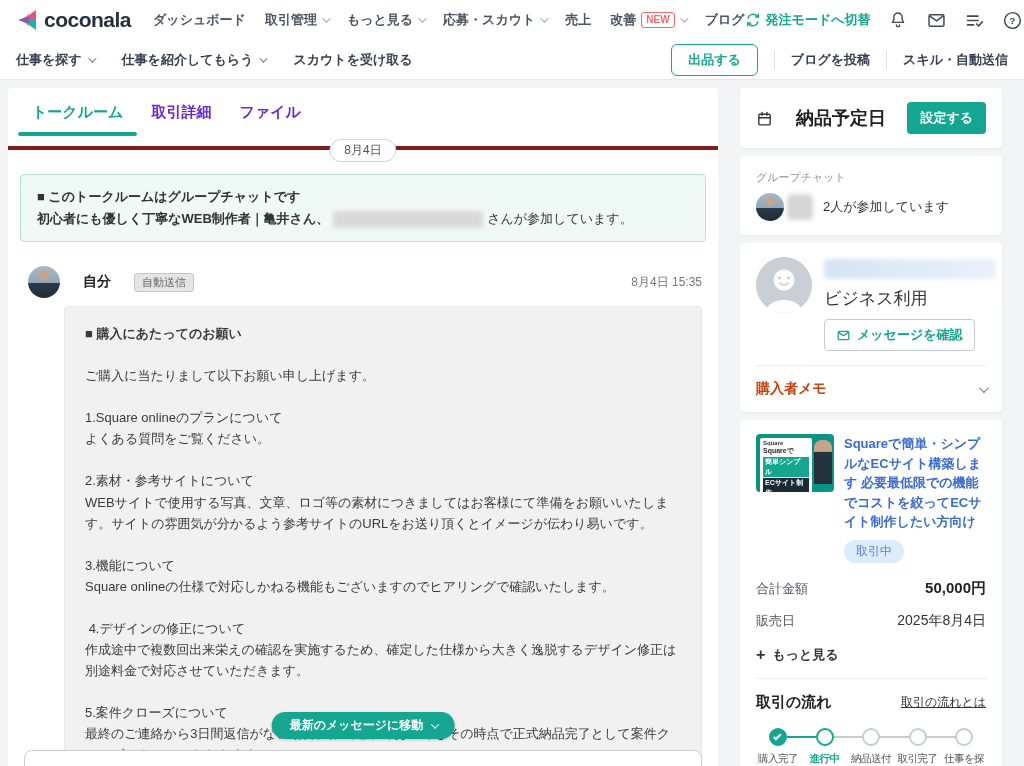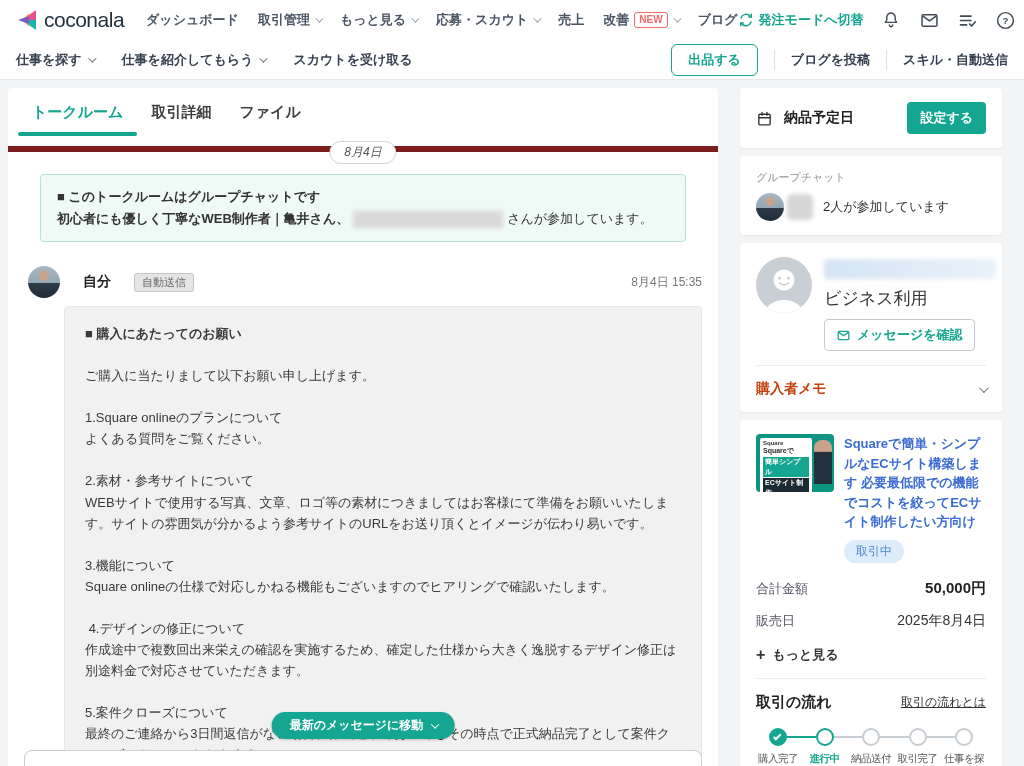--- a/index.html
+++ b/index.html
@@ -3,21 +3,21 @@
 <meta charset="utf-8">
 <style>
   * { margin:0; padding:0; box-sizing:border-box; }
   html,body { width:1024px; height:766px; overflow:hidden; }
   body { font-family:"Liberation Sans","DejaVu Sans",sans-serif; background:#fff; color:#333; }
   .page { width:1024px; height:766px; position:relative; background:#f3f4f5; }
 
   
   .topbar { height:40px; background:#fff; display:flex; align-items:center; padding:0 14px; }
   .logo { display:flex; align-items:center; gap:4px; cursor:pointer; }
-  .logo-text { font-size:21px; font-weight:400; color:#23313d; letter-spacing:-0.5px; }
+  .logo-text { font-size:21px; font-weight:700; color:#23313d; letter-spacing:-0.5px; }
   .mainnav { display:flex; align-items:center; gap:19px; margin-left:22px; }
   .nav-item { display:flex; align-items:center; gap:5px; font-size:13px; font-weight:600; color:#4b5563; cursor:pointer; white-space:nowrap; }
   .chev { display:inline-block; width:6px; height:6px; border-right:1.5px solid #9aa3ad; border-bottom:1.5px solid #9aa3ad; transform:rotate(45deg) translateY(-2px); }
   .chev.dark { border-color:#6b7682; }
   .new-badge { font-size:10px; font-weight:700; color:#f46a6a; border:1px solid #f46a6a; border-radius:3px; padding:0 4px; line-height:14px; background:#fff; }
   .topbar-right { margin-left:auto; display:flex; align-items:center; gap:17px; }
   .mode-switch { display:flex; align-items:center; gap:5px; color:#14a690; font-size:13px; font-weight:700; cursor:pointer; white-space:nowrap; }
   .hicon { width:21px; height:21px; display:flex; align-items:center; justify-content:center; cursor:pointer; }
 
   
@@ -28,28 +28,28 @@
   .sell-btn { border:1px solid #14a690; color:#14a690; background:#fff; font-size:13px; font-weight:700; border-radius:6px; padding:6px 16px; cursor:pointer; font-family:inherit; }
   .vsep { width:1px; height:20px; background:#dfe2e5; }
 
   
   .main { position:relative; height:686px;padding-left:36px; }
   .chat-panel { position:absolute; left:8px; top:8px; width:710px; height:678px; background:#fff; border-radius:4px 4px 0 0; overflow:hidden; }
   .sidebar { position:absolute; left:740px; top:8px; width:262px; display:flex; flex-direction:column; gap:8px; }
 
   
   .tabs { display:flex; align-items:stretch; height:48px; padding-left:10px; }
-  .tab { display:flex; align-items:center; padding:0 14px; font-size:15px; font-weight:700; color:#404040; cursor:pointer; position:relative; }
+  .tab { display:flex; align-items:center; padding:0 14px; font-size:15px; font-weight:700; color:#6d28d9; cursor:pointer; position:relative; }
   .tab.active { color:#14a690; }
   .tab.active::after { content:""; position:absolute; left:0; right:0; bottom:0; height:4px; background:#14a690; border-radius:2px; }
-  .date-divider { position:relative; border-top:6px solid #7f1d1d; margin-top:10px; height:22px;font-style:italic; }
+  .date-divider { position:relative; border-top:4px solid #7f1d1d; margin-top:10px; height:22px; }
   .date-pill { position:absolute; left:50%; top:-11px; transform:translateX(-50%); background:#fff; border:1px solid #cfd3d7; border-radius:12px; padding:2px 14px; font-size:12px; color:#555; }
 
   
-  .notice { margin:6px 32px 0; background:#eff9f5; border:1px solid #b5e0d2; border-radius:4px; padding:11px 16px; font-size:13px; color:#333; line-height:1.7; }
+  .notice { margin:6px 12px 0; background:#eff9f5; border:1px solid #b5e0d2; border-radius:4px; padding:11px 16px; font-size:13px; color:#333; line-height:1.7; }
   .notice-title { font-weight:700; }
   .notice-body { font-weight:700; }
   .notice-body .plain { font-weight:400; }
   .redact { display:inline-block; vertical-align:middle; width:150px; height:17px; border-radius:3px; background:#d9d9d9; filter:blur(2px); margin:0 4px; }
 
   
   .message { padding:24px 16px 0 20px; }
   .msg-head { display:flex; align-items:center; gap:23px; }
   .msg-avatar { width:32px; height:32px; border-radius:50%; flex:none;
     background:
@@ -62,21 +62,21 @@
   .msg-title { font-weight:700; margin-bottom:21px; }
   .msg-body { white-space:pre-wrap; }
 
   .jump-btn { position:absolute; left:50%; transform:translateX(-50%); top:624px; background:#14a690; color:#fff; border:none; border-radius:15px; height:27px; padding:0 18px; font-size:12px; font-weight:700; font-family:inherit; display:flex; align-items:center; gap:7px; cursor:pointer; box-shadow:0 1px 3px rgba(0,0,0,.2); }
   .jump-btn .chev { border-color:#fff; }
   .composer { position:absolute; left:16px; right:16px; top:662px; height:60px; background:#fff; border:1px solid #c9cdd1; border-radius:8px; }
 
   
   .card { background:#fff; border-radius:4px; box-shadow:0 1px 2px rgba(0,0,0,.05); padding:14px 16px; }
   .card-row { display:flex; align-items:center; }
-  .delivery-label { display:flex; align-items:center; gap:11px; font-size:14px; font-weight:700; color:#222; }
+  .delivery-label { display:flex; align-items:center; gap:23px; font-size:18px; font-weight:700; color:#222; }
   .set-btn { margin-left:auto; background:#14a690; color:#fff; border:none; border-radius:4px; font-size:13px; font-weight:700; padding:7px 13px; cursor:pointer; font-family:inherit; }
   .small-label { font-size:11px; color:#8a9199; margin-bottom:8px; }
   .group-row { display:flex; align-items:center; gap:10px; }
   .gavatars { display:flex; align-items:center; }
   .gavatar { width:28px; height:28px; border-radius:50%; flex:none;
     background:
       radial-gradient(circle at 50% 30%, #c8a38e 0 19%, rgba(0,0,0,0) 20%),
       linear-gradient(180deg,#a7b8c6 0%,#93a7b6 52%,#2c3a49 53%,#1f2b38 100%); }
   .gavatar-blur { width:26px; height:26px; border-radius:5px; background:#d6d6d6; filter:blur(2px); margin-left:3px; }
   .group-count { font-size:13px; color:#333; }

